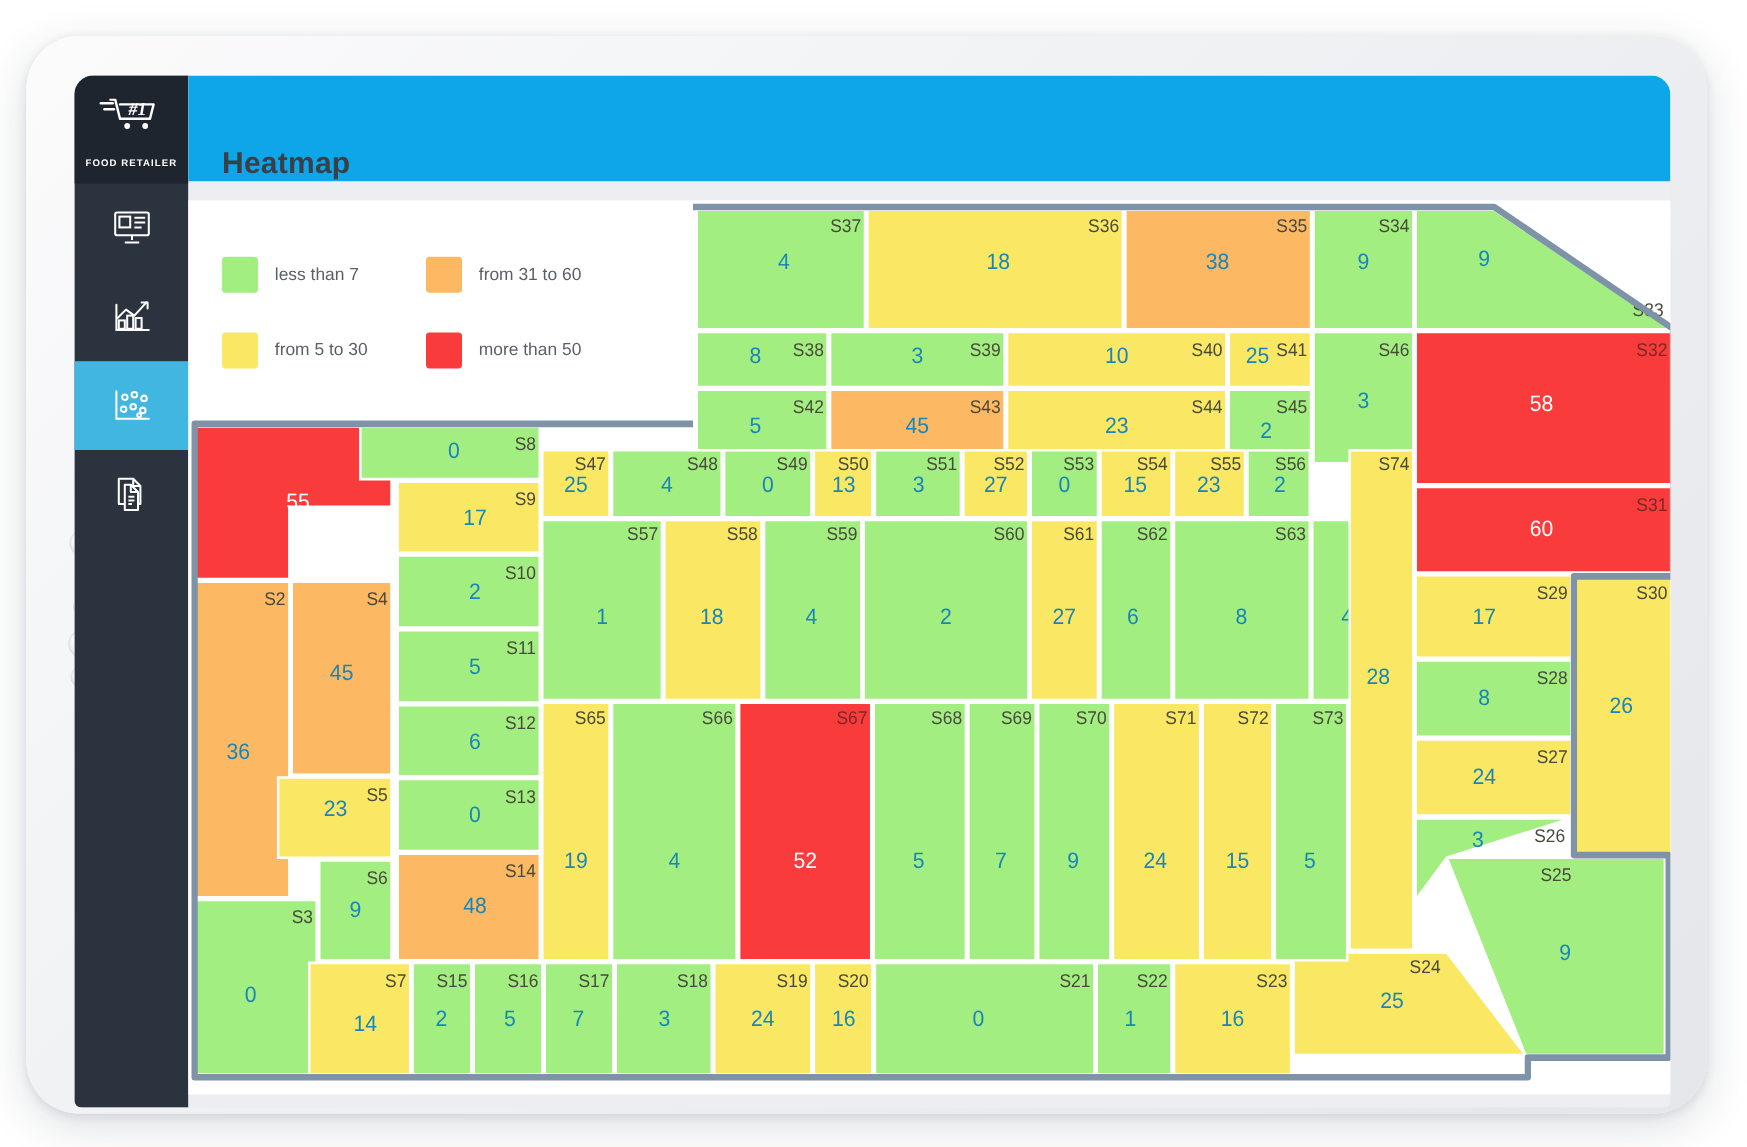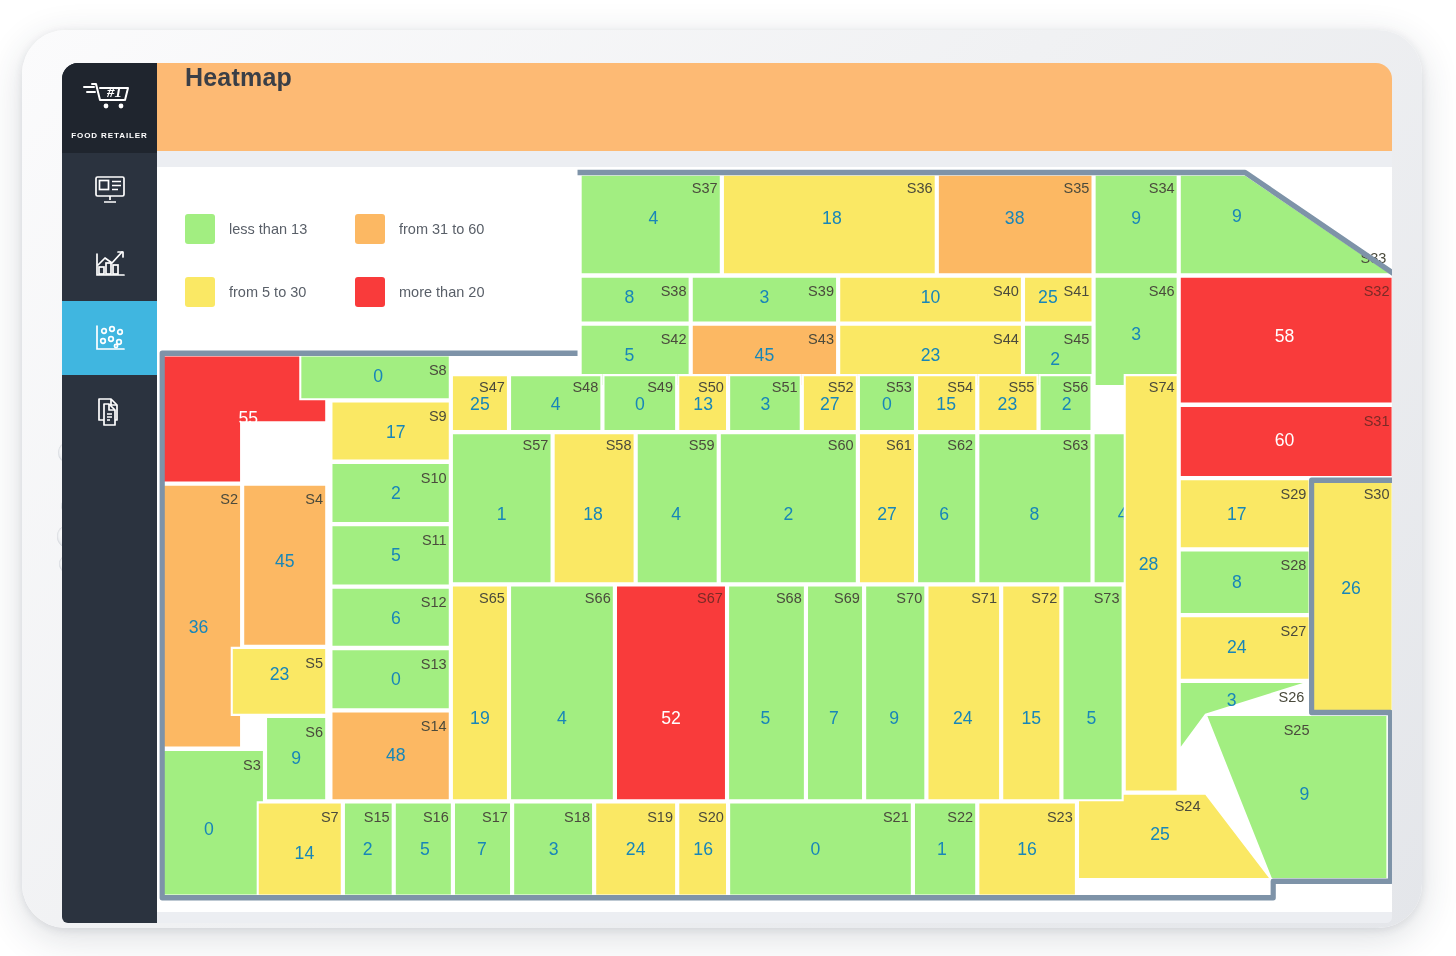--- a/index.html
+++ b/index.html
@@ -71,22 +71,22 @@
 
   
   #content {
     position: absolute;
     left: 95px; top: 0;
     width: 1235px; height: 860px;
     background: #eceef2;
   }
   #page-header {
     height: 88px;
-    background: #fdba74;
-    display: flex; align-items: flex-start;
+    background: #0ea5e9;
+    display: flex; align-items: flex-end;
     padding-left: 28px;
   }
   #page-title {
     font-size: 25px;
     font-weight: bold;
     color: #3a3f47;
     letter-spacing: .2px;
   }
   #panel {
     position: absolute;
@@ -225,33 +225,33 @@
 
       <header id="page-header">
         <h1 id="page-title">Heatmap</h1>
       </header>
 
       <section id="panel">
 
         <div id="legend">
           <div class="legend-item">
             <span class="legend-swatch" style="background:#a2ee81"></span>
-            <span class="legend-label">less than 13</span>
+            <span class="legend-label">less than 7</span>
           </div>
           <div class="legend-item">
             <span class="legend-swatch" style="background:#fcb863"></span>
             <span class="legend-label">from 31 to 60</span>
           </div>
           <div class="legend-item">
             <span class="legend-swatch" style="background:#fae864"></span>
             <span class="legend-label">from 5 to 30</span>
           </div>
           <div class="legend-item">
             <span class="legend-swatch" style="background:#f93b3b"></span>
-            <span class="legend-label">more than 20</span>
+            <span class="legend-label">more than 50</span>
           </div>
         </div>
 
         <div id="heatmap-wrap">
           <svg id="heatmap-svg" width="1246" height="745" viewBox="0 0 1200 680" preserveAspectRatio="none">
             <g id="cells-layer">
                 <polygon points="5,172 163,172 163,233 81,233 81,288 5,288" fill="#f93b3b" class="cell-shape"></polygon>
                 <text x="160" y="190" class="cell-code on-red">S1</text>
                 <text x="88" y="235" class="cell-value on-red">55</text>
                 <polygon points="5,290 81,290 81,530 5,530" fill="#fcb863" class="cell-shape"></polygon>

